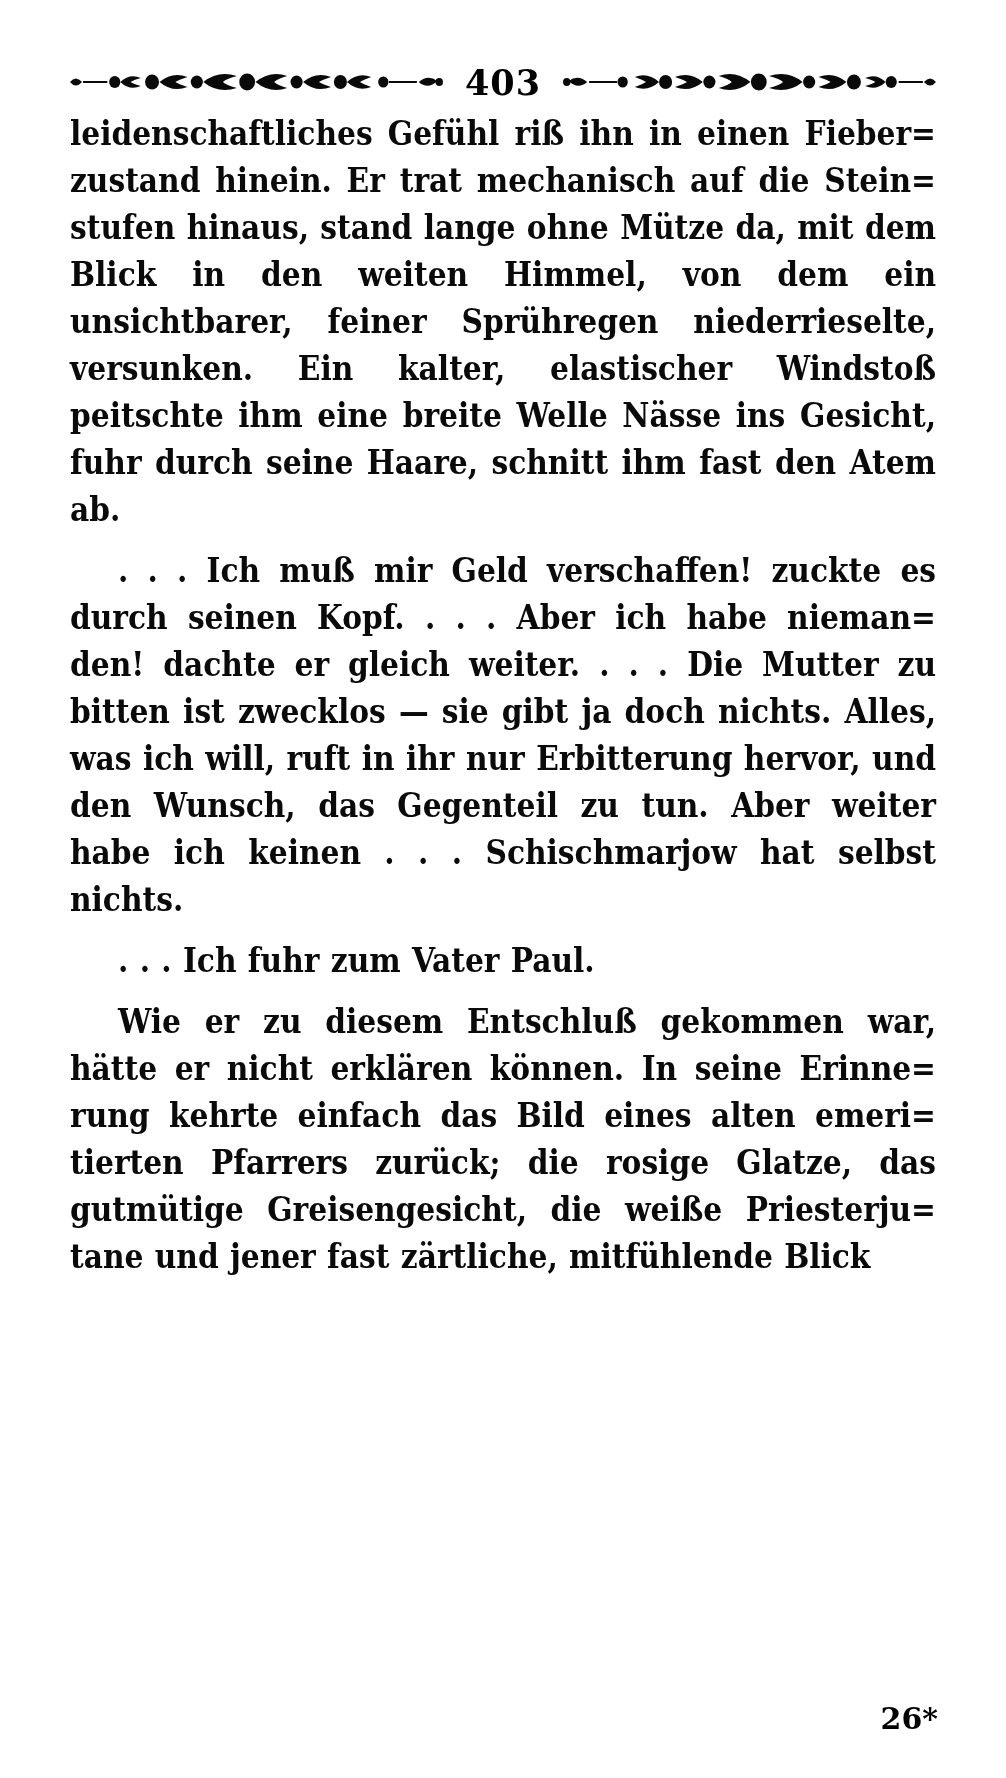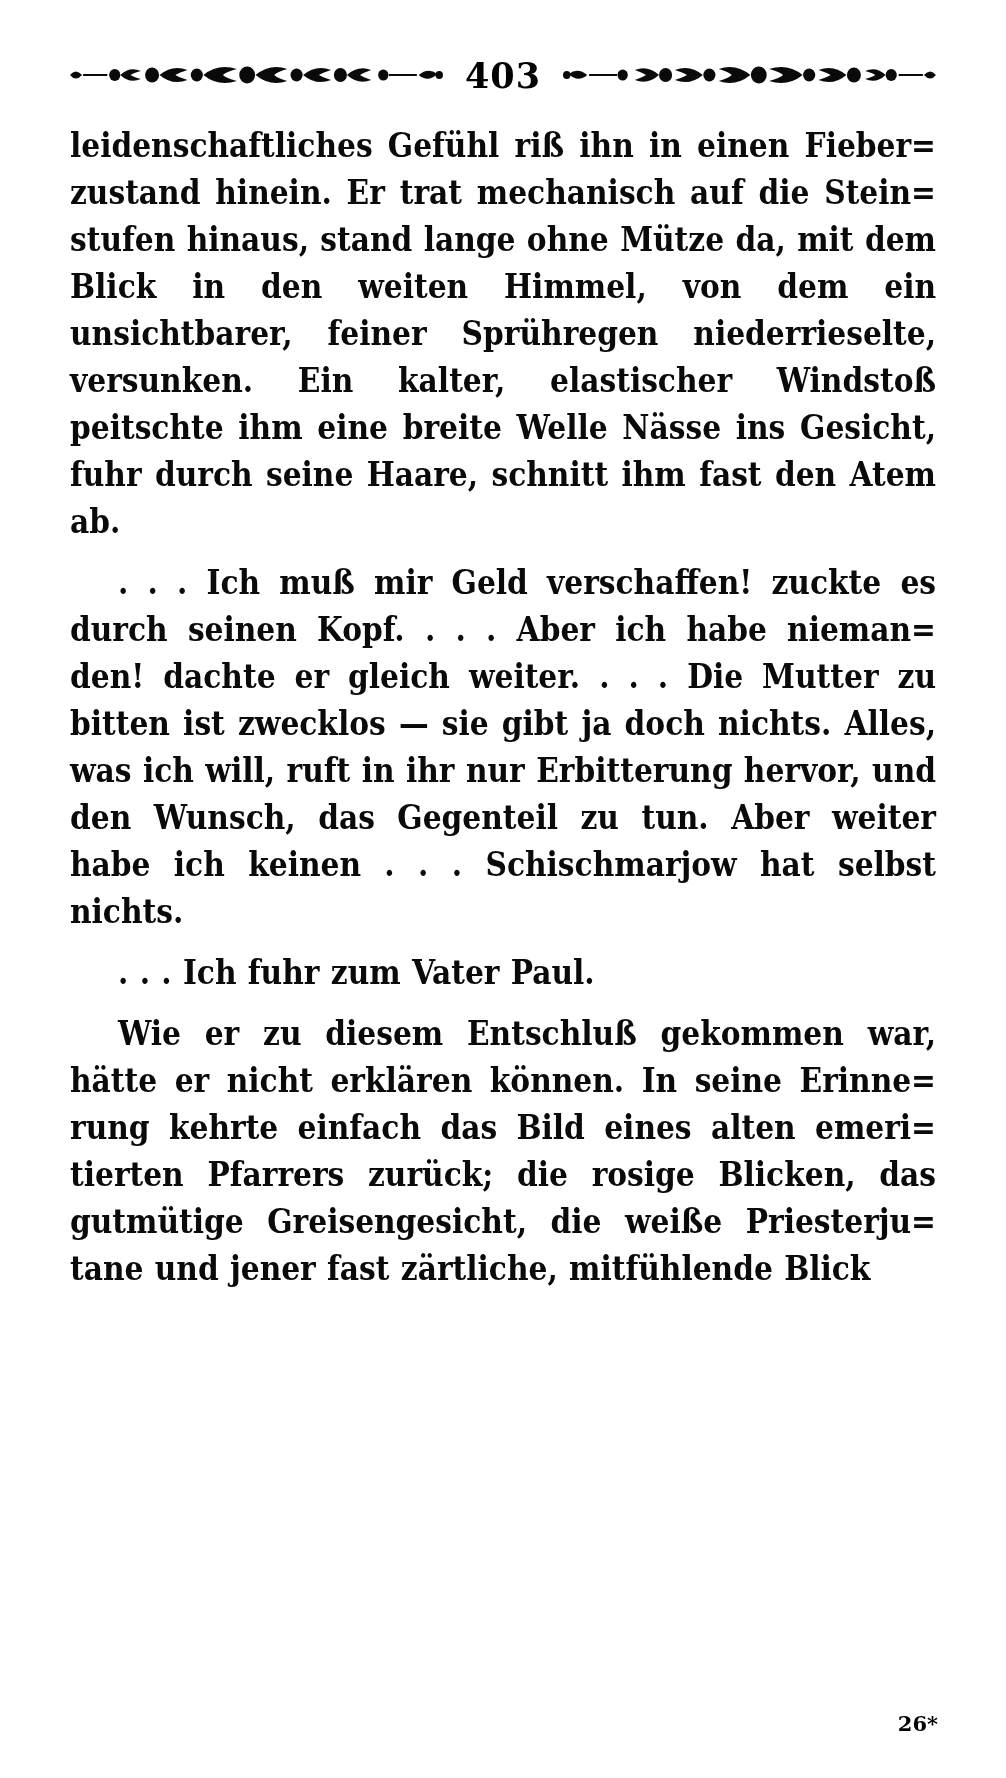--- a/index.html
+++ b/index.html
@@ -23,21 +23,21 @@
     width: 1006px;
     height: 1778px;
     box-sizing: border-box;
     padding: 0;
   }
 
   
   .header {
     position: absolute;
     left: 70px;
-    top: 51px;
+    top: 58px;
     width: 866px;
     height: 48px;
     display: flex;
     align-items: center;
     justify-content: center;
     gap: 18px;
   }
   .orn {
     flex: 1 1 auto;
     height: 22px;
@@ -54,21 +54,21 @@
     letter-spacing: 1px;
     line-height: 1;
     color: #000;
     padding: 0 4px;
   }
 
   
   .body {
     position: absolute;
     left: 70px;
-    top: 122px;
+    top: 110px;
     width: 866px;
   }
 
   p.para {
     margin: 0 0 14px 0;
     font-family: "DejaVu Serif", serif;
     font-size: 33px;
     line-height: 47px;
     text-align: justify;
     text-justify: inter-word;
@@ -79,21 +79,21 @@
   }
   p.para.indent { text-indent: 48px; }
 
   
   .footer {
     position: absolute;
     right: 68px;
     bottom: 44px;
     font-family: "DejaVu Serif", serif;
     font-weight: 700;
-    font-size: 21px;
+    font-size: 30px;
     line-height: 1;
     color: #000;
   }
 
   
   .fraktur {
     font-stretch: semi-condensed;
   }
 </style>
 </head>
@@ -152,17 +152,17 @@
           <path d="M400 11 q-6-7-13 0 q7 7 13 0z"></path>
         </g>
       </svg>
     </div>
   </div>
 
   <div class="body fraktur">
     <p class="para">leidenschaftliches Gefühl riß ihn in einen Fieber= zustand hinein. Er trat mechanisch auf die Stein= stufen hinaus, stand lange ohne Mütze da, mit dem Blick in den weiten Himmel, von dem ein unsichtbarer, feiner Sprühregen niederrieselte, versunken.  Ein kalter, elastischer Windstoß peitschte ihm eine breite Welle Nässe ins Gesicht, fuhr durch seine Haare, schnitt ihm fast den Atem ab.</p>
     <p class="para indent">. . . Ich muß mir Geld verschaffen! zuckte es durch seinen Kopf.  . . . Aber ich habe nieman= den! dachte er gleich weiter.  . . . Die Mutter zu bitten ist zwecklos — sie gibt ja doch nichts. Alles, was ich will, ruft in ihr nur Erbitterung hervor, und den Wunsch, das Gegenteil zu tun.  Aber weiter habe ich keinen . . . Schischmarjow hat selbst nichts.</p>
     <p class="para indent">. . . Ich fuhr zum Vater Paul.</p>
-    <p class="para indent">Wie er zu diesem Entschluß gekommen war, hätte er nicht erklären können. In seine Erinne= rung kehrte einfach das Bild eines alten emeri= tierten Pfarrers zurück; die rosige Blicken, das gutmütige Greisengesicht, die weiße Priesterju= tane und jener fast zärtliche, mitfühlende Blick</p>
+    <p class="para indent">Wie er zu diesem Entschluß gekommen war, hätte er nicht erklären können. In seine Erinne= rung kehrte einfach das Bild eines alten emeri= tierten Pfarrers zurück; die rosige Glatze, das gutmütige Greisengesicht, die weiße Priesterju= tane und jener fast zärtliche, mitfühlende Blick</p>
   </div>
 
   <div class="footer">26*</div>
 </div>
 
 </body></html>

